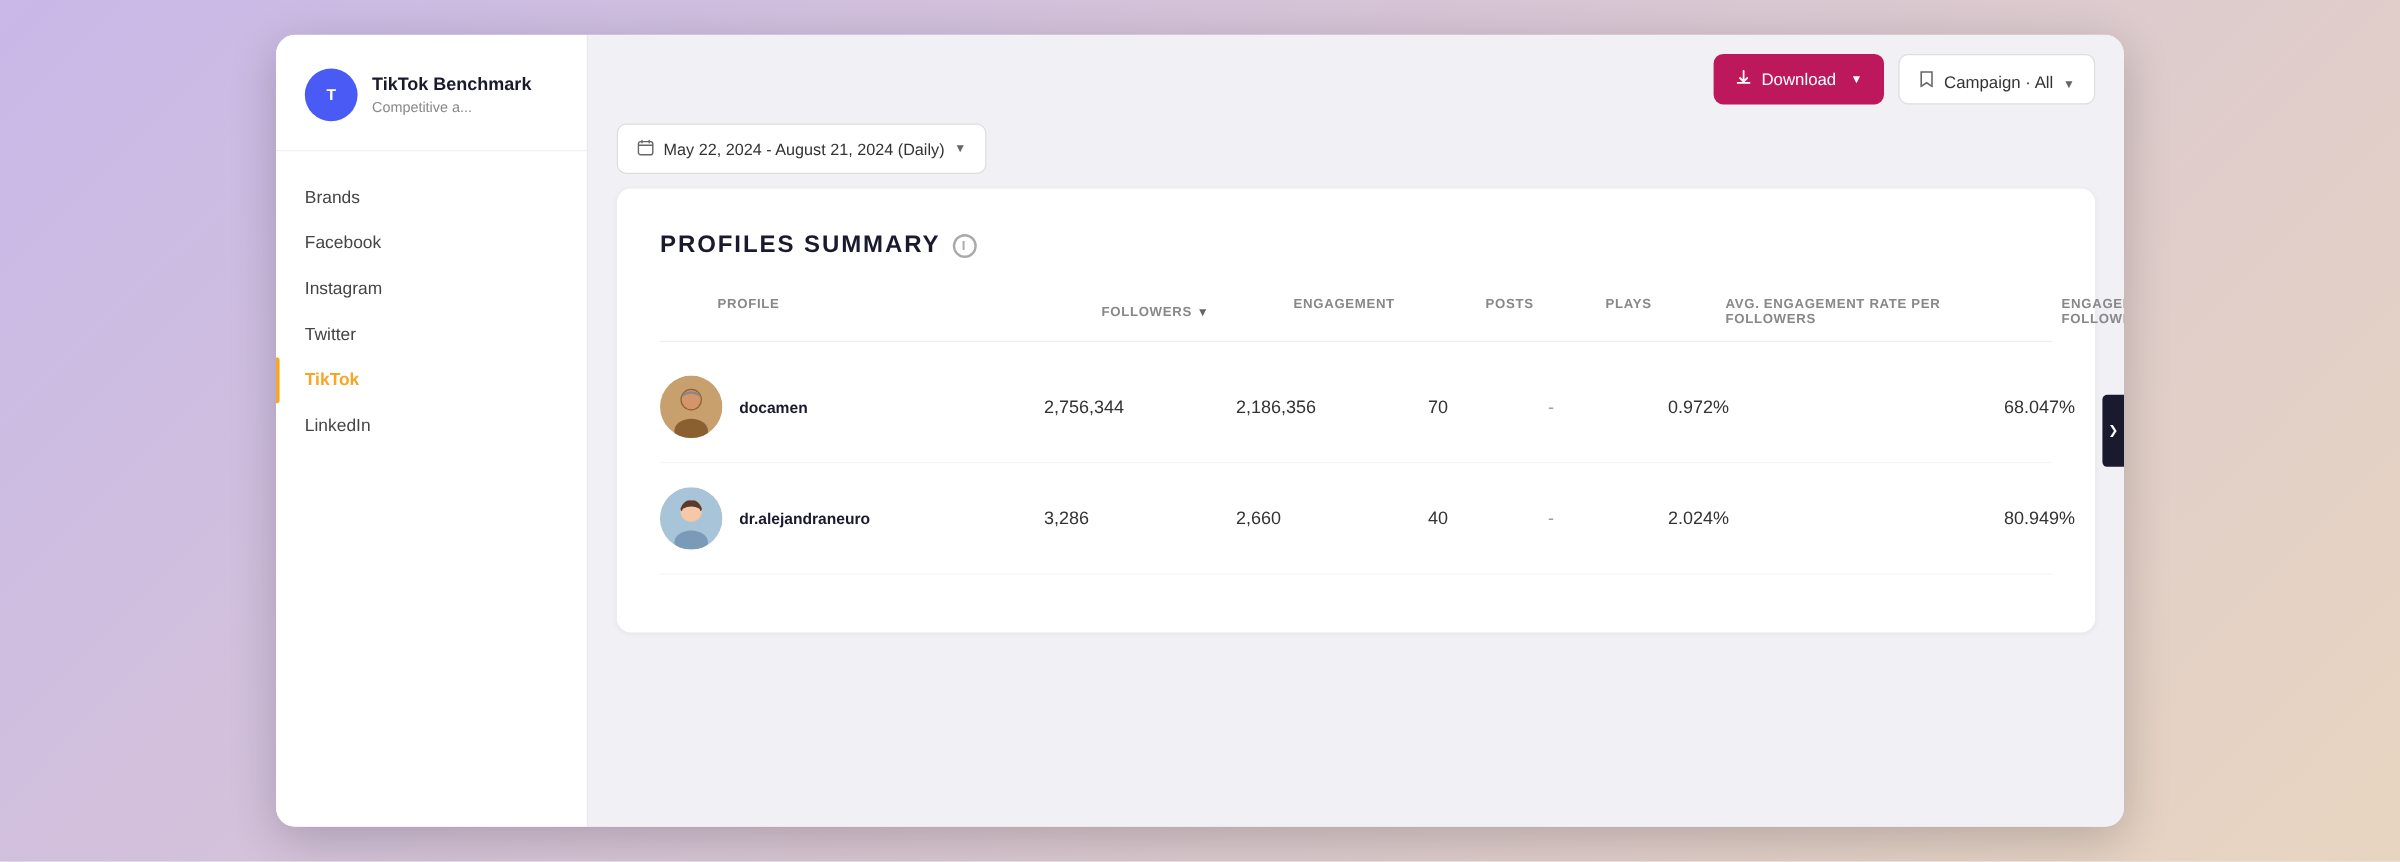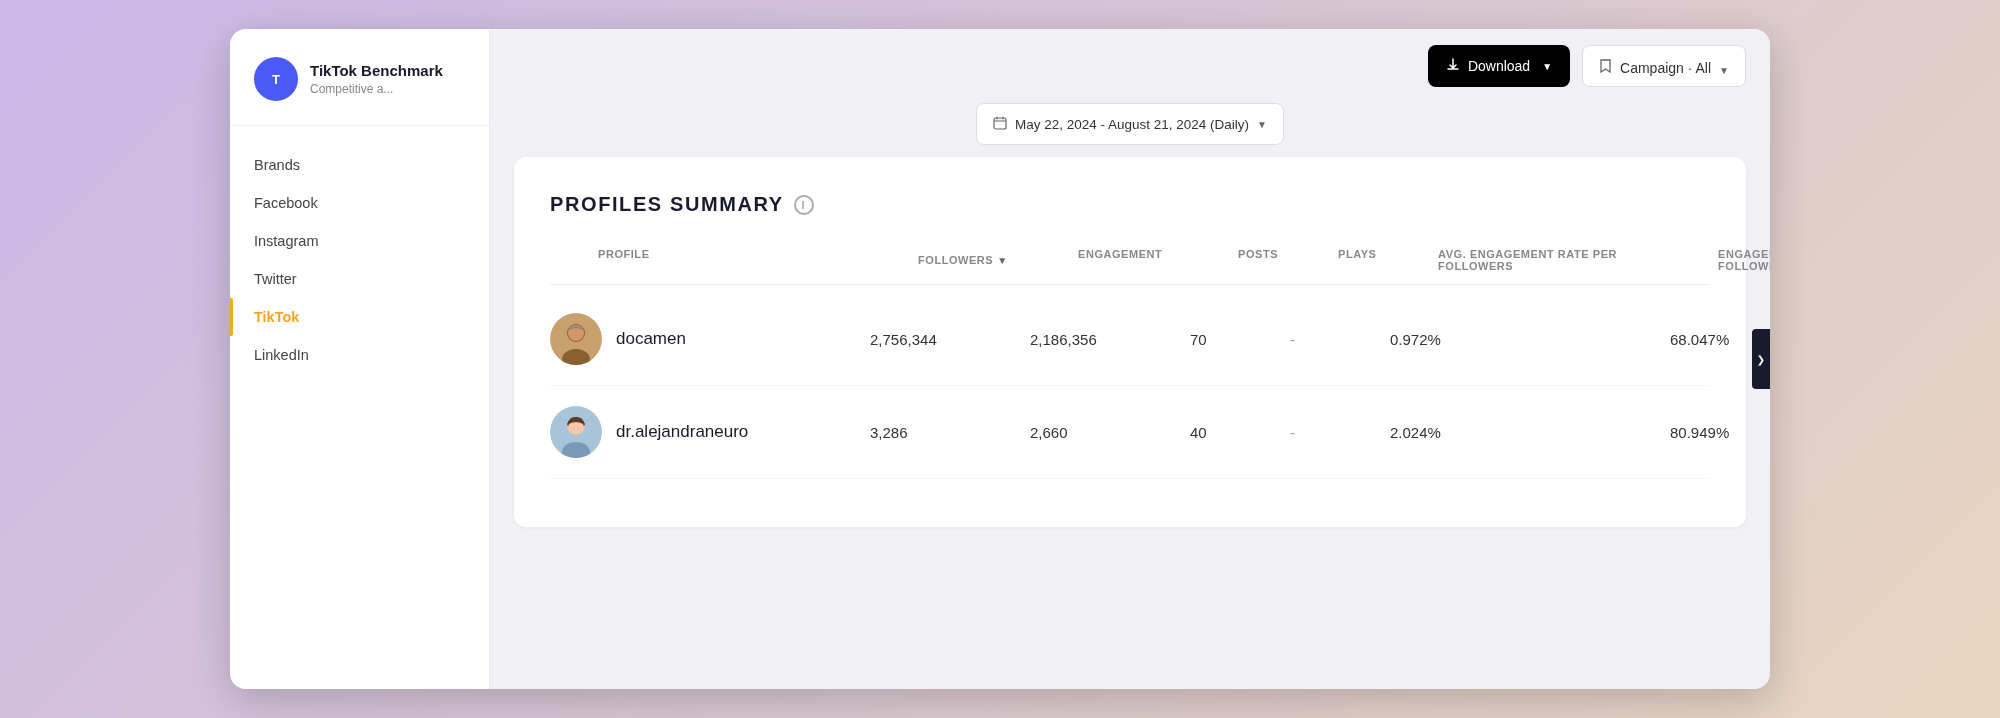--- a/index.html
+++ b/index.html
@@ -104,21 +104,21 @@
       justify-content: flex-end;
       align-items: center;
       gap: 12px;
       padding: 16px 24px;
       flex-wrap: wrap;
     }
     .btn-download {
       display: flex;
       align-items: center;
       gap: 8px;
-      background: #000000;
+      background: #be185d;
       color: white;
       border: none;
       border-radius: 8px;
       padding: 10px 18px;
       font-size: 14px;
       font-weight: 500;
       cursor: pointer;
       height: 42px;
     }
     .btn-download .chevron {
@@ -146,21 +146,21 @@
       color: #333;
       border: 1px solid #ddd;
       border-radius: 8px;
       padding: 10px 16px;
       font-size: 13.5px;
       cursor: pointer;
       height: 42px;
     }
     .topbar-row2 {
       display: flex;
-      justify-content: center;
+      justify-content: flex-start;
       padding: 0 24px 12px;
     }
     
     .content-area {
       flex: 1;
       padding: 0 24px 24px;
     }
     .card {
       background: #fff;
       border-radius: 12px;
@@ -234,22 +234,22 @@
     }
     .avatar {
       width: 52px;
       height: 52px;
       border-radius: 50%;
       overflow: hidden;
       flex-shrink: 0;
       background: #ddd;
     }
     .profile-name {
-      font-size: 17px;
-      font-weight: 400;
+      font-size: 13px;
+      font-weight: 700;
       color: #1a1a2e;
     }
     .td {
       font-size: 15px;
       color: #333;
     }
     .td-dash {
       font-size: 15px;
       color: #999;
     }

